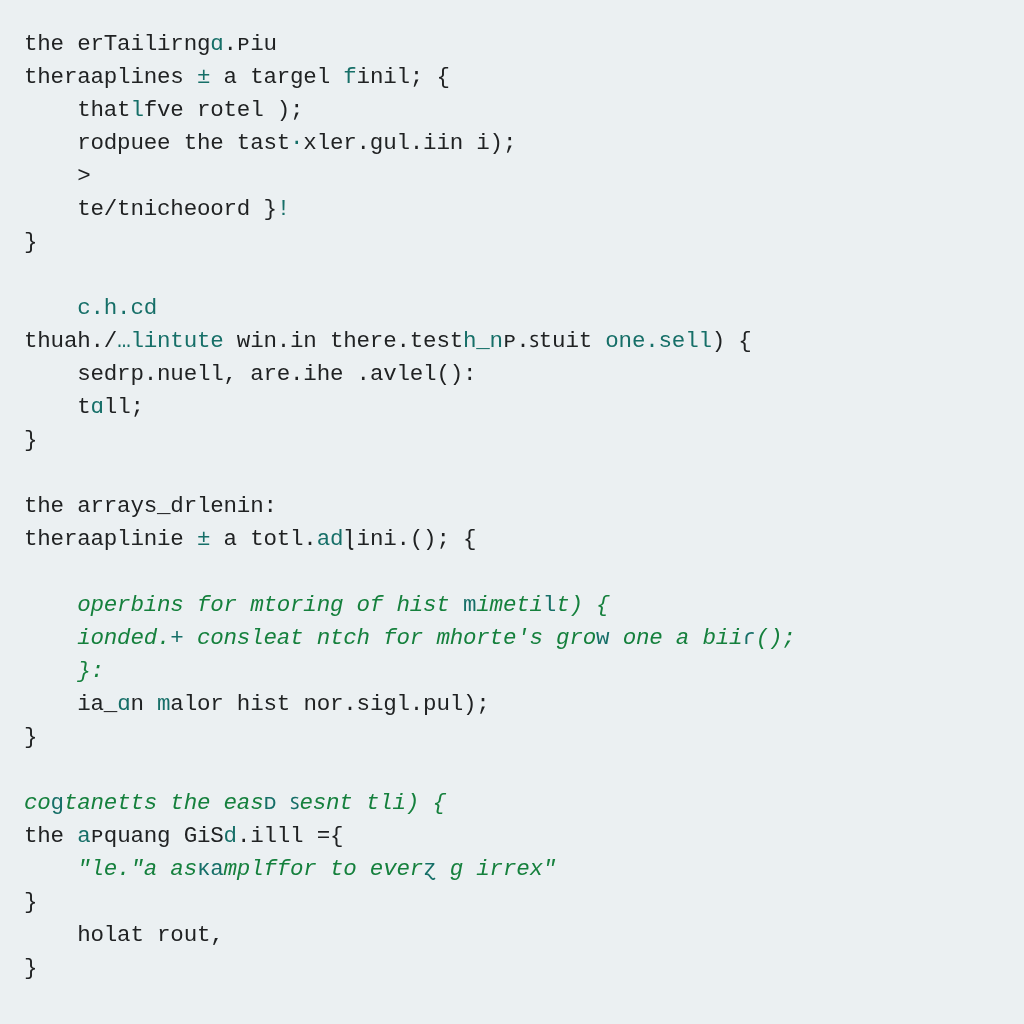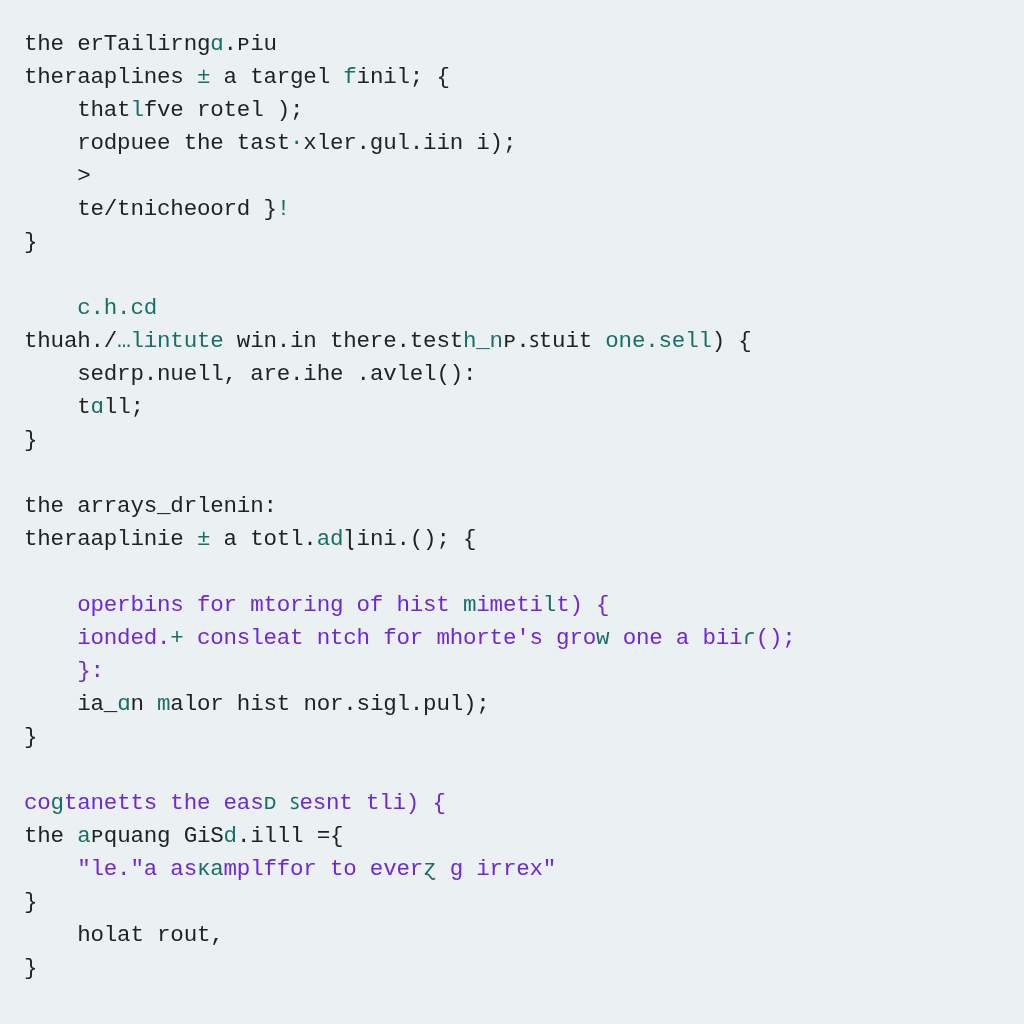--- a/index.html
+++ b/index.html
@@ -14,19 +14,19 @@
     font-family: "SFMono-Regular", Consolas, "Liberation Mono", Menlo, monospace;
     font-size: 22.5px;
     line-height: 33px;
     white-space: pre;
     padding: 28px 24px 0 24px;
     color: #202223;
     letter-spacing: -0.2px;
   }
   .c0 { color: #202223; }
   .c1 { color: #166f68; }
-  .c2 { color: #6d28d9; }
+  .c2 { color: #15803d; font-style: italic; }
   .c3 { color: #33a853; }
 </style>
 </head>
 <body>
 
 <div class="code-area" id="code"><div><span class="c0">the erTailirng</span><span class="c1">ɑ</span><span class="c0">.ᴩiu</span></div><div><span class="c0">theraaplines </span><span class="c1">±</span><span class="c0"> a targel </span><span class="c1">f</span><span class="c0">inil; {</span></div><div><span class="c0">    that</span><span class="c1">l</span><span class="c0">fve rotel );</span></div><div><span class="c0">    rodpuee the tast</span><span class="c1">·</span><span class="c0">xler.gul.iin i);</span></div><div><span class="c0">    &gt;</span></div><div><span class="c0">    te/tnicheoord }</span><span class="c1">!</span></div><div><span class="c0">}</span></div><div>&nbsp;</div><div><span class="c1">    c.h.cd</span></div><div><span class="c0">thuah./</span><span class="c1">…lintute</span><span class="c0"> win.in there.test</span><span class="c1">h_n</span><span class="c0">ᴩ.ꜱtuit </span><span class="c1">one.sell</span><span class="c0">) {</span></div><div><span class="c0">    sedrp.nuell, are.ihe</span><span class="c2"> </span><span class="c0">.avlel():</span></div><div><span class="c0">    t</span><span class="c1">ɑ</span><span class="c0">ll;</span></div><div><span class="c0">}</span></div><div>&nbsp;</div><div><span class="c0">the arrays_drlenin:</span></div><div><span class="c0">theraaplinie </span><span class="c1">±</span><span class="c0"> a totl.</span><span class="c1">ad</span><span class="c0">ɭini.(); {</span></div><div>&nbsp;</div><div><span class="c2">    operbins for mtoring of hist </span><span class="c1">m</span><span class="c2">imeti</span><span class="c1">l</span><span class="c2">t) {</span></div><div><span class="c2">    ionded.</span><span class="c1">+</span><span class="c2"> consleat ntch for mhorte's gro</span><span class="c1">w</span><span class="c2"> one a bii</span><span class="c1">ɾ</span><span class="c2">();</span></div><div><span class="c2">    }:</span></div><div><span class="c0">    ia_</span><span class="c1">ɑ</span><span class="c0">n </span><span class="c1">m</span><span class="c0">alor hist nor.sigl.pul);</span></div><div><span class="c0">}</span></div><div>&nbsp;</div><div><span class="c2">co</span><span class="c1">ɡ</span><span class="c2">tanetts the eas</span><span class="c1">ᴅ</span><span class="c2"> </span><span class="c1">ꜱ</span><span class="c2">esnt tli) {</span></div><div><span class="c0">the </span><span class="c1">a</span><span class="c0">ᴩquang GiS</span><span class="c1">d</span><span class="c0">.illl ={</span></div><div><span class="c2">    "le."a as</span><span class="c1">ᴋa</span><span class="c2">mplffor to ever</span><span class="c1">ɀ</span><span class="c2"> g irrex"</span></div><div><span class="c0">}</span></div><div><span class="c0">    holat rout,</span></div><div><span class="c0">}</span></div><div>&nbsp;</div><div><span class="c3">tr</span><span class="c0">ai..l///..ti </span><span class="c1">f</span><span class="c0">el</span><span class="c1">l</span><span class="c0">:/iy you.</span></div></div>
 
 </body></html>

